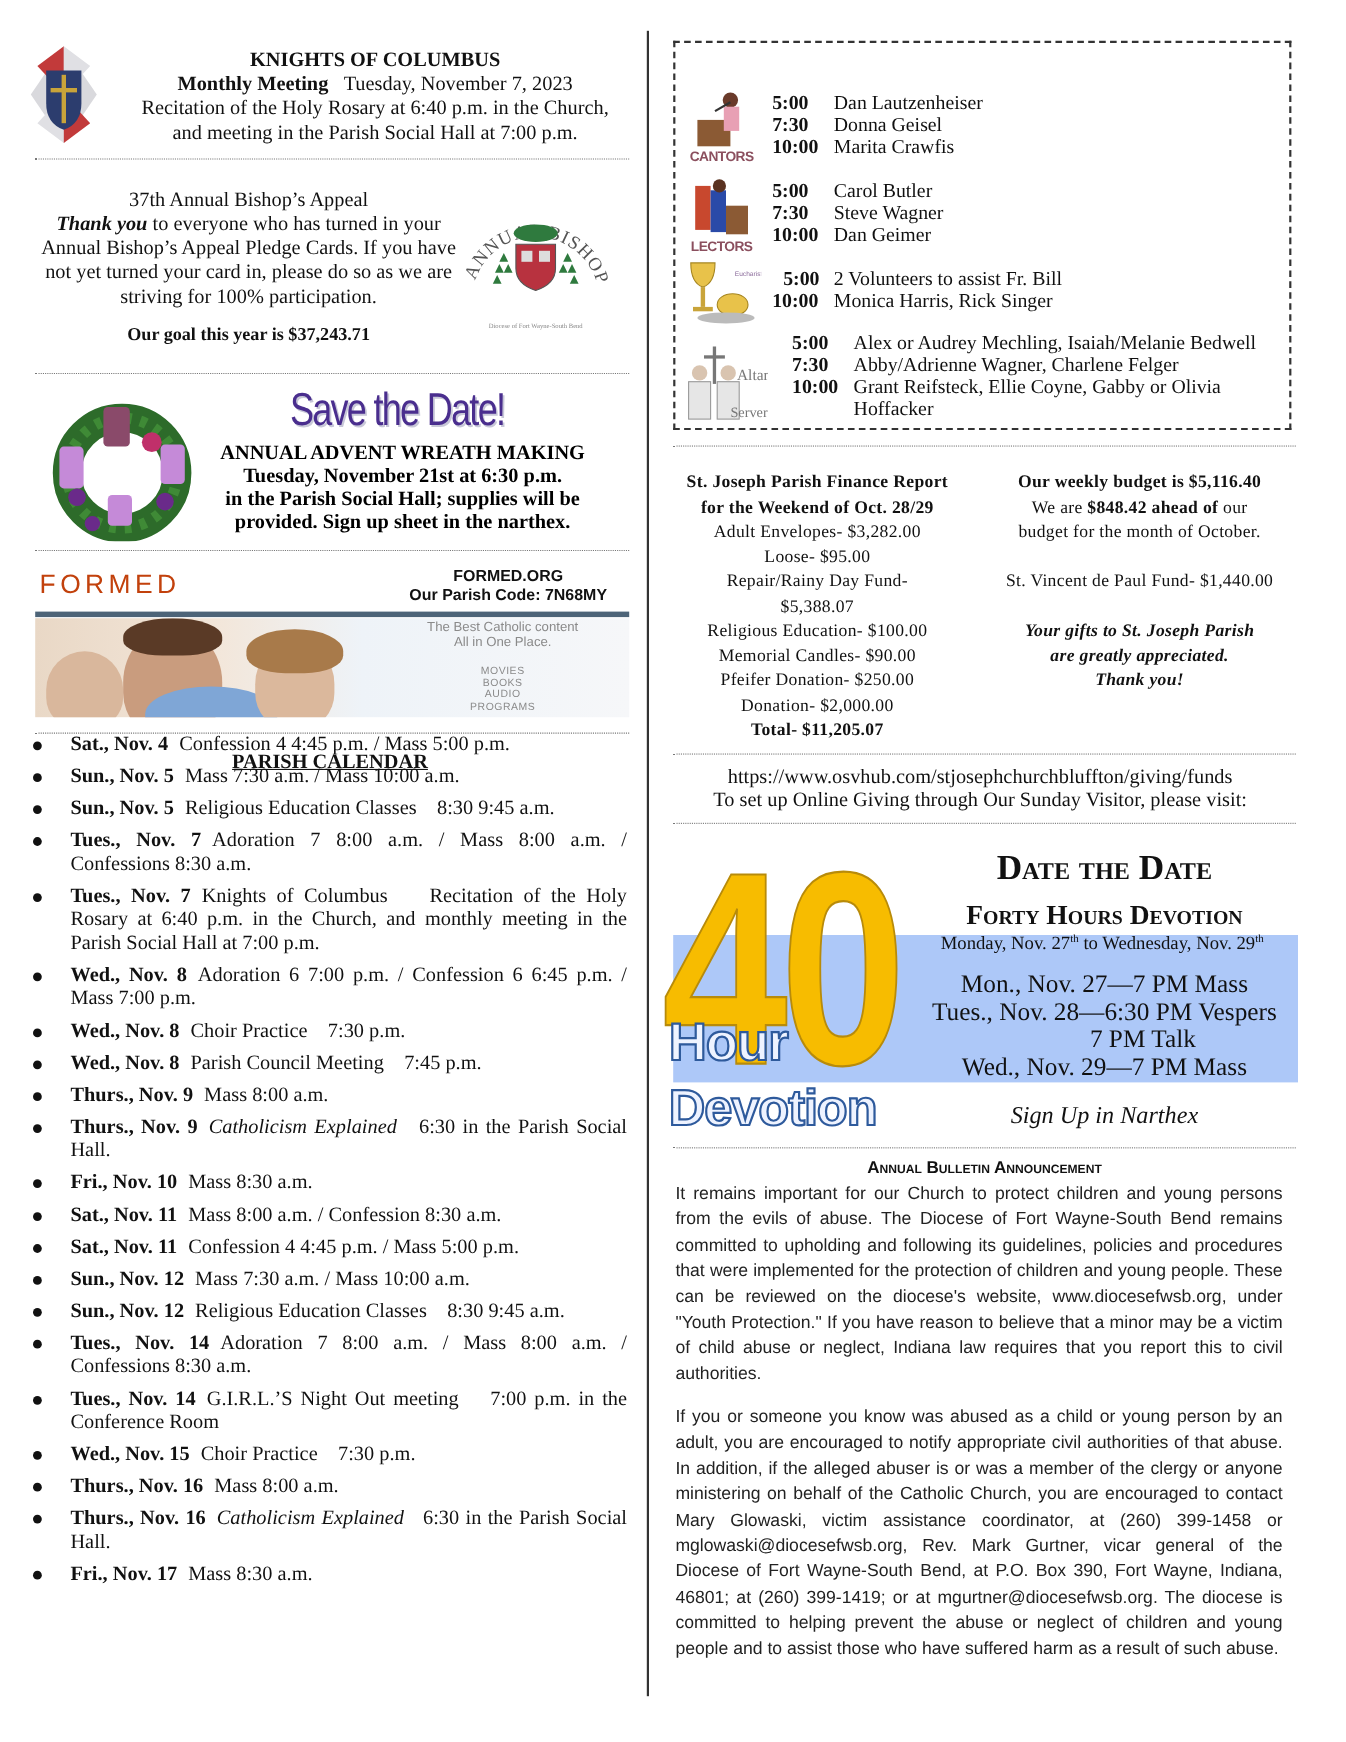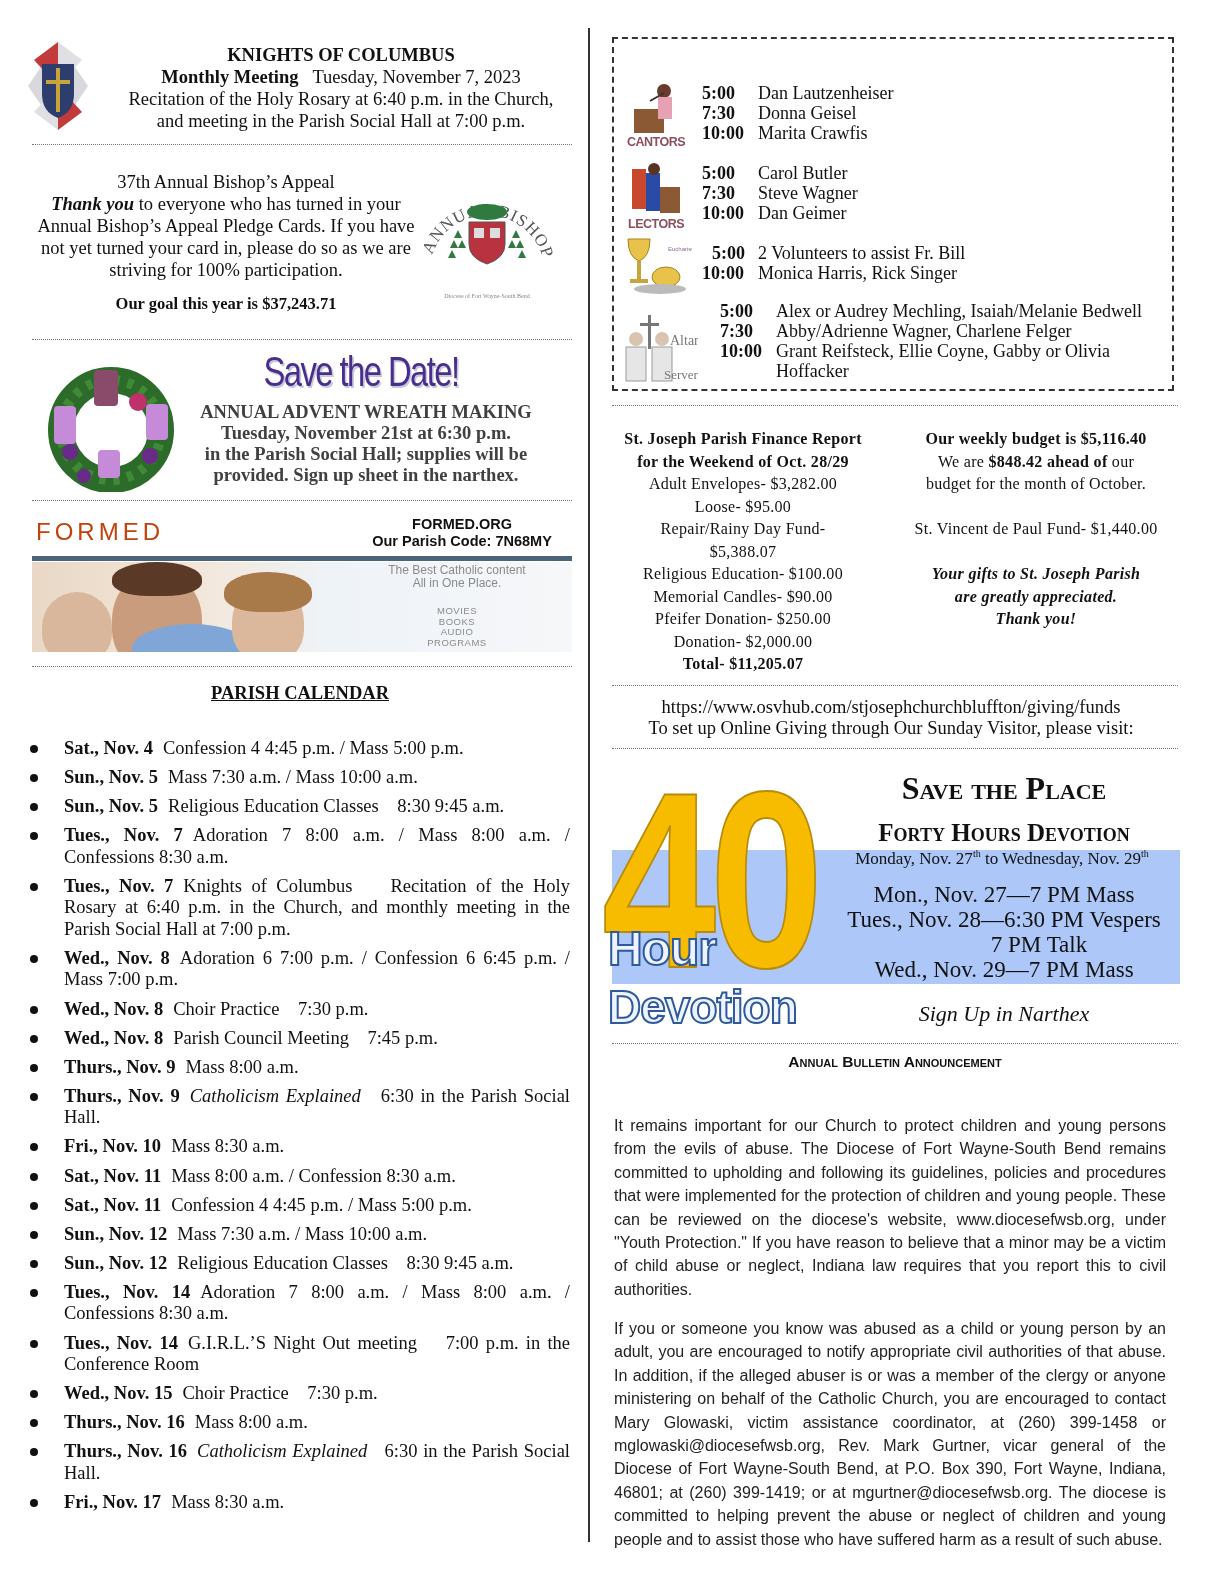--- a/index.html
+++ b/index.html
@@ -15,33 +15,33 @@
   .kofc-text { position: absolute; left: 100px; top: 44px; width: 482px; text-align: center; font-size: 18.5px; line-height: 22px; }
   .kofc-text .title { font-weight: bold; }
   .kofc-text b { font-weight: bold; }
 
   .appeal-text { position: absolute; left: 32px; top: 171px; width: 388px; text-align: center; font-size: 18.5px; line-height: 22px; }
   .appeal-goal { position: absolute; left: 32px; top: 294px; width: 388px; text-align: center; font-size: 16.5px; font-weight: bold; }
   .appeal-seal { position: absolute; left: 414px; top: 160px; width: 146px; height: 150px; }
 
   .wreath { position: absolute; left: 40px; top: 356px; width: 142px; height: 136px; }
   .save-date-script { position: absolute; left: 196px; top: 348px; width: 330px; text-align: center; font-family: "Liberation Sans", sans-serif; font-size: 42px; color: #4a2e8e; letter-spacing: -2px; transform: scaleX(0.78); text-shadow: 2px 2px 0 #c8c8d8; }
-  .advent-text { position: absolute; left: 180px; top: 402px; width: 372px; text-align: center; font-size: 18.5px; line-height: 21px; font-weight: bold; color: #404040; }
+  .advent-text { position: absolute; left: 180px; top: 402px; width: 372px; text-align: center; font-size: 18.5px; line-height: 21px; font-weight: bold; color: #000000; }
 
   .formed-banner { position: absolute; left: 32px; top: 512px; width: 540px; height: 140px; }
   .formed-logo { position: absolute; left: 4px; top: 6px; font-family: Liberation Sans, sans-serif; font-size: 24px; letter-spacing: 4px; color: #c2410c; }
   .formed-code { position: absolute; left: 320px; top: 4px; width: 220px; text-align: center; font-family: "Liberation Sans", sans-serif; font-weight: bold; font-size: 14.5px; line-height: 17px; color: #111; }
   .formed-bar { position: absolute; left: 0; top: 44px; width: 540px; height: 5px; background: #4d6478; }
   .formed-photo { position: absolute; left: 0; top: 50px; width: 540px; height: 90px; background: linear-gradient(90deg, #e9d8c6 0%, #f3e6d9 30%, #eef3f8 55%, #f6f7f9 100%); overflow: hidden; }
   .formed-person { position: absolute; border-radius: 50% 50% 40% 40%; }
   .formed-tag { position: absolute; left: 310px; top: 0; width: 230px; text-align: center; font-family: "Liberation Sans", sans-serif; color: #8a8a8a; font-size: 12px; line-height: 13px; }
   .formed-tag .small { font-size: 9.5px; line-height: 10.5px; letter-spacing: 0.5px; }
 
   .cal-title { position: absolute; left: 32px; top: 683px; width: 536px; text-align: center; font-size: 18.5px; font-weight: bold; text-decoration: underline; }
-  .cal-list { position: absolute; left: 28px; top: 738px; width: 542px; list-style: none; }
+  .cal-list { position: absolute; left: 28px; top: 667px; width: 542px; list-style: none; }
   .cal-item { position: relative; padding-left: 36px; font-size: 18.5px; line-height: 21.5px; margin-bottom: 7.6px; text-align: justify; }
   .cal-item .bullet { position: absolute; left: 2px; top: 7px; width: 8px; height: 8px; border-radius: 50%; background: #111; }
   .cal-item .date { font-weight: bold; margin-right: 10px; }
   .cal-item i { font-style: italic; }
 
   
   .minister-box { position: absolute; left: 612px; top: 37px; width: 562px; height: 354px; border: 2px dashed #333; border-style: dashed; }
   .minister-title { position: absolute; left: 0; top: 6px; width: 100%; text-align: center; font-size: 17.5px; font-weight: bold; }
   .role-img { position: absolute; width: 72px; height: 70px; }
   .role-rows { position: absolute; font-size: 18px; line-height: 20px; }
@@ -62,21 +62,21 @@
   .hour-word { position: absolute; left: 608px; top: 924px; font-family: "Liberation Sans", sans-serif; font-weight: bold; font-size: 48px; line-height: 50px; color: #eef3ff; -webkit-text-stroke: 2px #2e5a9c; letter-spacing: -1px; }
   .devotion-word { position: absolute; left: 608px; top: 982px; font-family: "Liberation Sans", sans-serif; font-weight: bold; font-size: 46px; line-height: 50px; color: #eef3ff; -webkit-text-stroke: 2px #2e5a9c; letter-spacing: -1px; }
   .std-title { position: absolute; left: 828px; top: 770px; width: 352px; text-align: center; font-size: 32px; font-weight: bold; font-variant: small-caps; }
   .fhd-title { position: absolute; left: 828px; top: 819px; width: 352px; text-align: center; font-size: 25px; font-weight: bold; font-variant: small-caps; }
   .fhd-range { position: absolute; left: 820px; top: 848px; width: 364px; text-align: center; font-size: 17px; white-space: nowrap; }
   .fhd-range sup { font-size: 10px; }
   .fhd-sched { position: absolute; left: 828px; top: 882px; width: 352px; text-align: center; font-size: 23px; line-height: 25px; }
   .fhd-signup { position: absolute; left: 828px; top: 1001px; width: 352px; text-align: center; font-size: 22px; font-style: italic; }
 
   .aba-title { position: absolute; left: 612px; top: 1053px; width: 566px; text-align: center; font-family: "Liberation Sans", sans-serif; font-size: 15.5px; font-weight: bold; font-variant: small-caps; }
-  .aba-body { position: absolute; left: 614px; width: 552px; font-family: "Liberation Sans", sans-serif; font-size: 16px; line-height: 23.4px; text-align: justify; color: #222; margin-top: 40px; }
+  .aba-body { position: absolute; left: 614px; width: 552px; font-family: "Liberation Sans", sans-serif; font-size: 16px; line-height: 23.4px; text-align: justify; color: #222; }
 </style>
 </head>
 <body>
 
 <div class="col-divider"></div>
 
 <section>
   <svg class="kofc-logo" viewBox="0 0 64 92">
     <polygon points="32,2 62,46 32,90 2,46" fill="#d9d9dd"></polygon>
     <polygon points="8,20 32,2 32,46" fill="#c23a3a"></polygon>
@@ -301,21 +301,21 @@
   <div>https://www.osvhub.com/stjosephchurchbluffton/giving/funds</div>
   <div>To set up Online Giving through Our Sunday Visitor, please visit:</div>
 </section>
 <div class="dotted" style="left:612px; top:748px; width:566px;"></div>
 
 <section>
   <div class="forty-band"></div>
   <div class="forty-num">40</div>
   <div class="hour-word">Hour</div>
   <div class="devotion-word">Devotion</div>
-  <div class="std-title">Save the Place</div>
+  <div class="std-title">Date the Date</div>
   <div class="fhd-title">Forty Hours Devotion</div>
   <div class="fhd-range"><span>Monday, Nov. 27</span><sup>th</sup><span> to Wednesday, Nov. 29</span><sup>th</sup></div>
   <div class="fhd-sched">
     <div>Mon., Nov. 27—7 PM Mass</div>
     <div>Tues., Nov. 28—6:30 PM Vespers</div>
     <div style="padding-left:70px;">7 PM Talk</div>
     <div>Wed., Nov. 29—7 PM Mass</div>
   </div>
   <div class="fhd-signup">Sign Up in Narthex</div>
 </section>

